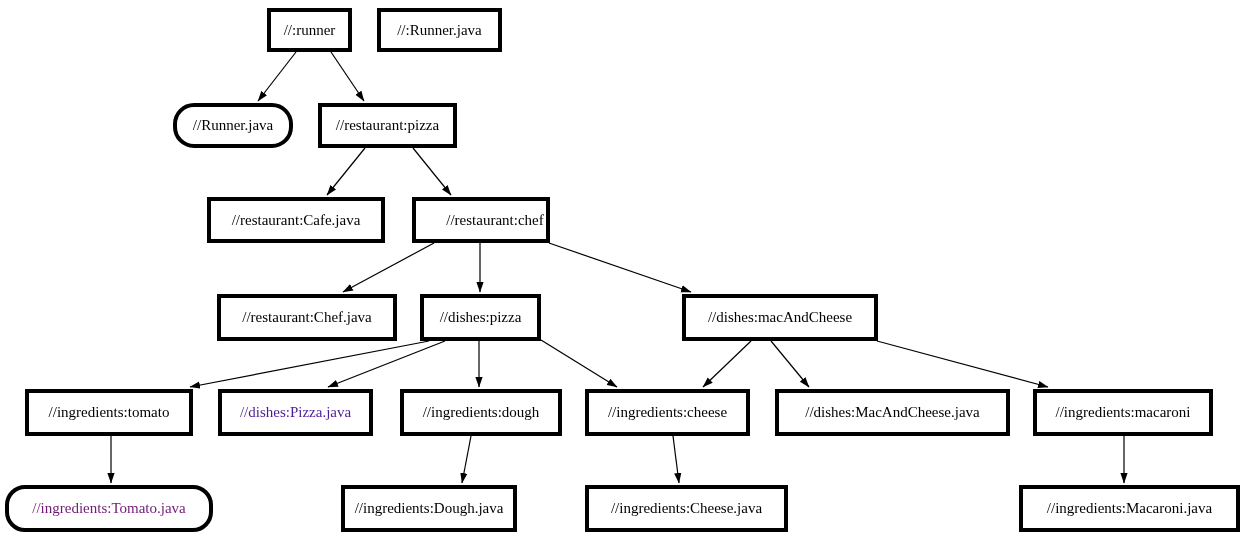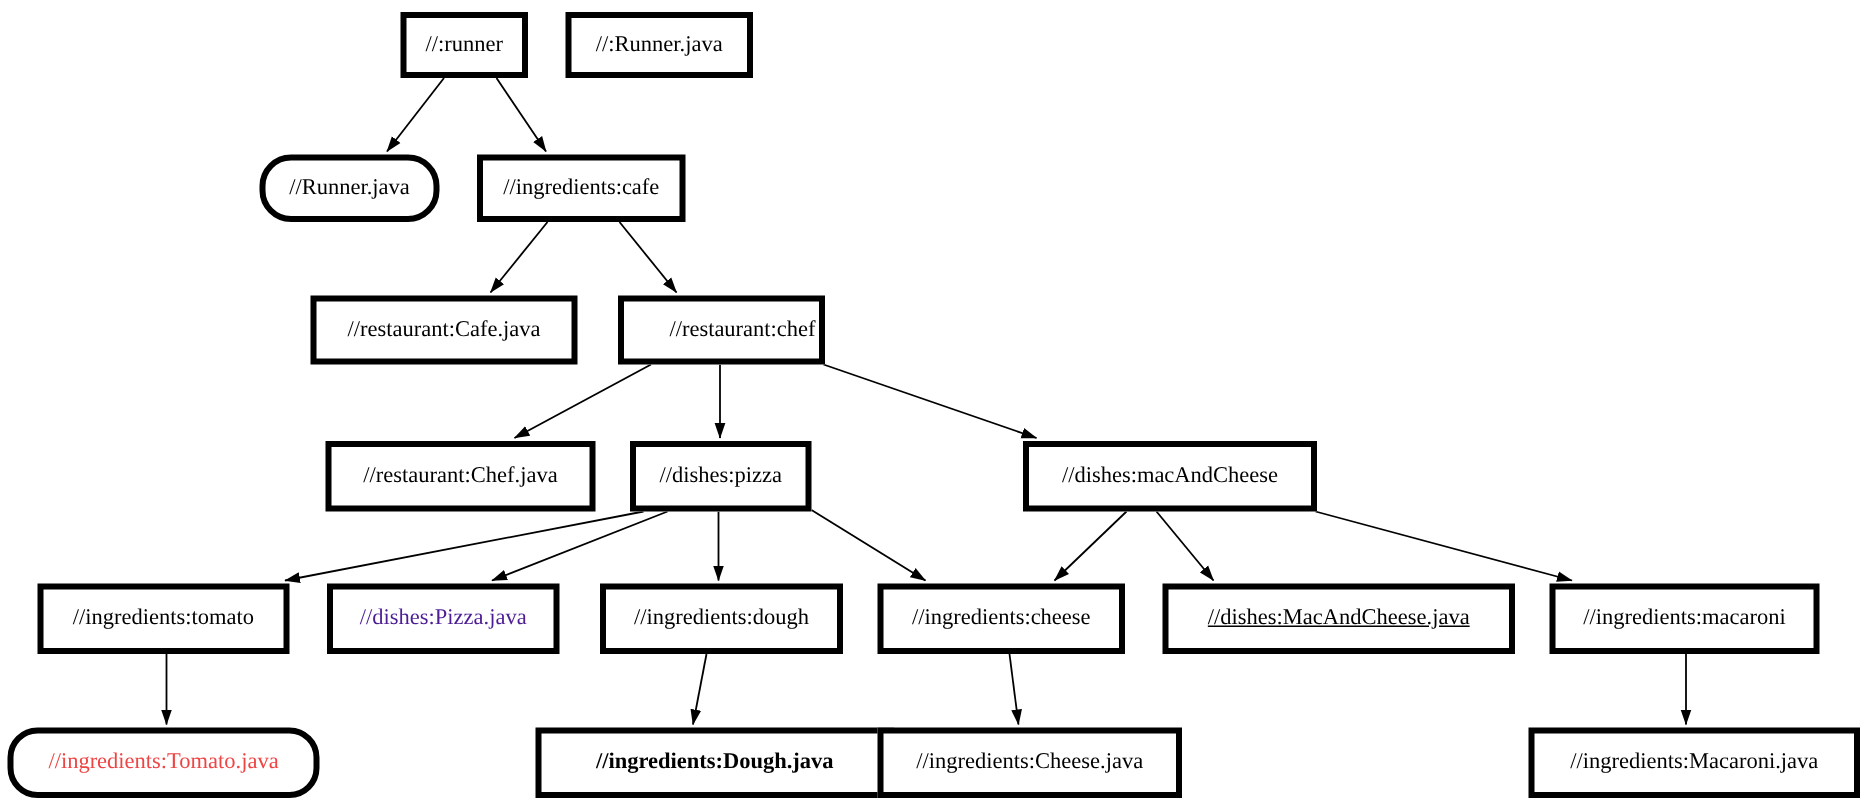--- a/index.html
+++ b/index.html
@@ -65,30 +65,30 @@
         <line x1="111" y1="436" x2="111" y2="483" stroke="#000000" stroke-width="1.2" marker-end="url(#arrowhead)"></line>
         <line x1="471" y1="436" x2="462" y2="483" stroke="#000000" stroke-width="1.2" marker-end="url(#arrowhead)"></line>
         <line x1="673" y1="436" x2="679" y2="483" stroke="#000000" stroke-width="1.2" marker-end="url(#arrowhead)"></line>
         <line x1="1124" y1="436" x2="1124" y2="483" stroke="#000000" stroke-width="1.2" marker-end="url(#arrowhead)"></line>
       </g>
   </svg>
   <div>
       <div class="node" style="left: 267px; top: 8px; width: 85px; height: 44px; background: rgb(255, 255, 255); border-color: rgb(0, 0, 0); color: rgb(0, 0, 0);">//:runner</div>
       <div class="node" style="left: 377px; top: 8px; width: 125px; height: 44px; background: rgb(255, 255, 255); border-color: rgb(0, 0, 0); color: rgb(0, 0, 0);">//:Runner.java</div>
       <div class="node" style="left: 173px; top: 103px; width: 120px; height: 45px; background: rgb(255, 255, 255); border-color: rgb(0, 0, 0); color: rgb(0, 0, 0); border-radius: 21px;">//Runner.java</div>
-      <div class="node" style="left: 318px; top: 103px; width: 139px; height: 45px; background: rgb(255, 255, 255); border-color: rgb(0, 0, 0); color: rgb(0, 0, 0);">//ingredients:cafe</div>
+      <div class="node" style="left: 318px; top: 103px; width: 139px; height: 45px; background: rgb(255, 255, 255); border-color: rgb(0, 0, 0); color: rgb(0, 0, 0);">//restaurant:pizza</div>
       <div class="node" style="left: 207px; top: 197px; width: 178px; height: 46px; background: rgb(255, 255, 255); border-color: rgb(0, 0, 0); color: rgb(0, 0, 0);">//restaurant:Cafe.java</div>
       <div class="node" style="left: 412px; top: 197px; width: 138px; height: 46px; background: rgb(255, 255, 255); border-color: rgb(0, 0, 0); color: rgb(0, 0, 0); padding-left: 28px;">//restaurant:chef</div>
       <div class="node" style="left: 217px; top: 294px; width: 180px; height: 47px; background: rgb(255, 255, 255); border-color: rgb(0, 0, 0); color: rgb(0, 0, 0);">//restaurant:Chef.java</div>
       <div class="node" style="left: 420px; top: 294px; width: 121px; height: 47px; background: rgb(255, 255, 255); border-color: rgb(0, 0, 0); color: rgb(0, 0, 0);">//dishes:pizza</div>
       <div class="node" style="left: 682px; top: 294px; width: 196px; height: 47px; background: rgb(255, 255, 255); border-color: rgb(0, 0, 0); color: rgb(0, 0, 0);">//dishes:macAndCheese</div>
       <div class="node" style="left: 25px; top: 389px; width: 168px; height: 47px; background: rgb(255, 255, 255); border-color: rgb(0, 0, 0); color: rgb(0, 0, 0);">//ingredients:tomato</div>
       <div class="node" style="left: 218px; top: 389px; width: 155px; height: 47px; background: rgb(255, 255, 255); border-color: rgb(0, 0, 0); color: #4c1d95;">//dishes:Pizza.java</div>
       <div class="node" style="left: 400px; top: 389px; width: 162px; height: 47px; background: rgb(255, 255, 255); border-color: rgb(0, 0, 0); color: rgb(0, 0, 0);">//ingredients:dough</div>
       <div class="node" style="left: 585px; top: 389px; width: 165px; height: 47px; background: rgb(255, 255, 255); border-color: rgb(0, 0, 0); color: rgb(0, 0, 0);">//ingredients:cheese</div>
-      <div class="node" style="left: 775px; top: 389px; width: 235px; height: 47px; background: rgb(255, 255, 255); border-color: rgb(0, 0, 0); color: rgb(0, 0, 0); text-decoration: underline;">//dishes:MacAndCheese.java</div>
+      <div class="node" style="left: 775px; top: 389px; width: 235px; height: 47px; background: rgb(255, 255, 255); border-color: rgb(0, 0, 0); color: rgb(0, 0, 0);">//dishes:MacAndCheese.java</div>
       <div class="node" style="left: 1033px; top: 389px; width: 180px; height: 47px; background: rgb(255, 255, 255); border-color: rgb(0, 0, 0); color: rgb(0, 0, 0);">//ingredients:macaroni</div>
-      <div class="node" style="left: 5px; top: 485px; width: 208px; height: 47px; background: rgb(255, 255, 255); border-color: rgb(0, 0, 0); color: #ef4444; border-radius: 20px;">//ingredients:Tomato.java</div>
-      <div class="node" style="left: 357px; top: 485px; width: 239px; height: 47px; background: rgb(255, 255, 255); border-color: rgb(0, 0, 0); color: rgb(0, 0, 0); font-weight: bold;">//ingredients:Dough.java</div>
+      <div class="node" style="left: 5px; top: 485px; width: 208px; height: 47px; background: rgb(255, 255, 255); border-color: rgb(0, 0, 0); color: #701a75; border-radius: 20px;">//ingredients:Tomato.java</div>
+      <div class="node" style="left: 341px; top: 485px; width: 176px; height: 47px; background: rgb(255, 255, 255); border-color: rgb(0, 0, 0); color: rgb(0, 0, 0);">//ingredients:Dough.java</div>
       <div class="node" style="left: 585px; top: 485px; width: 203px; height: 47px; background: rgb(255, 255, 255); border-color: rgb(0, 0, 0); color: rgb(0, 0, 0);">//ingredients:Cheese.java</div>
       <div class="node" style="left: 1019px; top: 485px; width: 221px; height: 47px; background: rgb(255, 255, 255); border-color: rgb(0, 0, 0); color: rgb(0, 0, 0);">//ingredients:Macaroni.java</div>
     </div>
 </div>
 
 </body></html>

